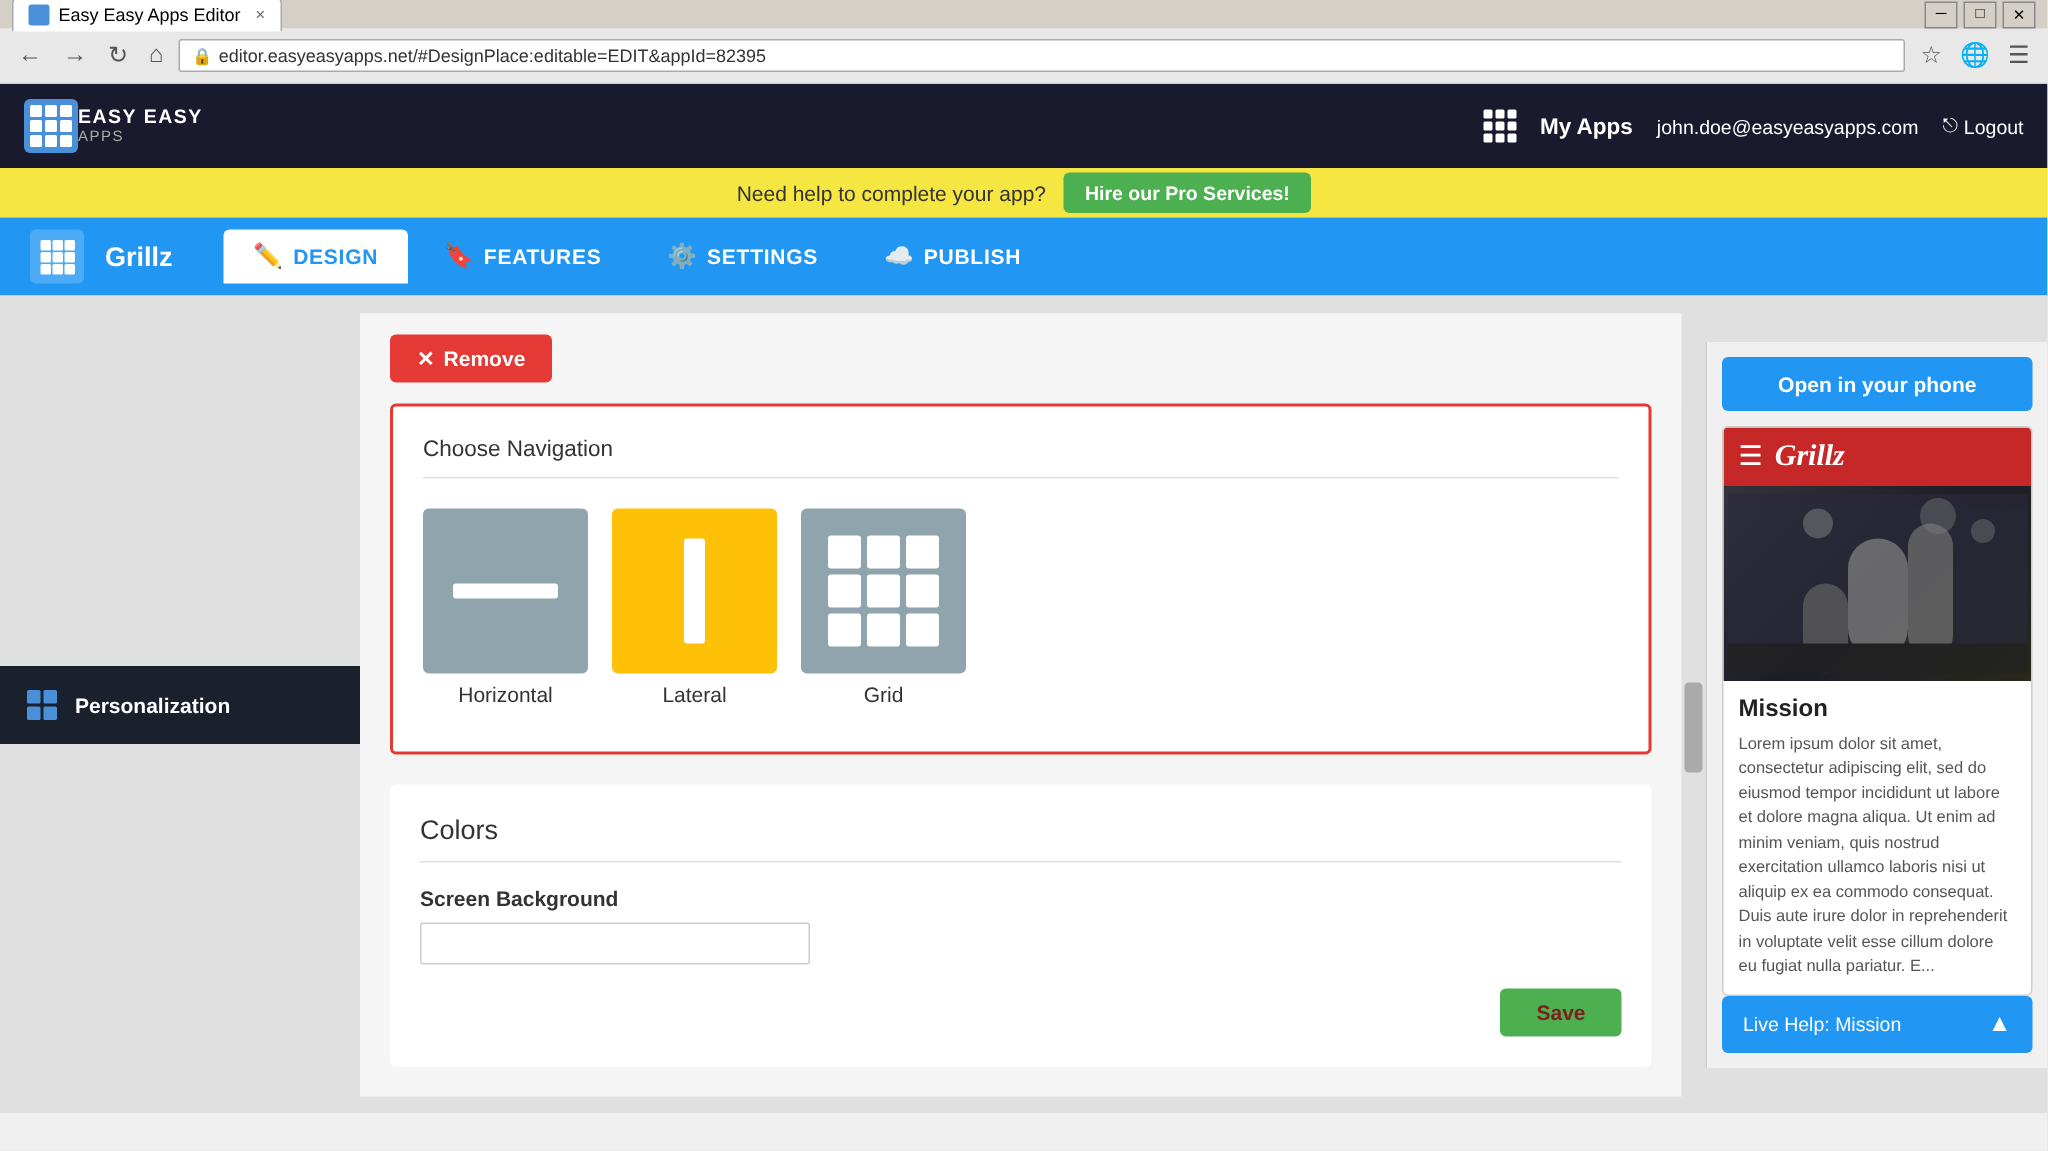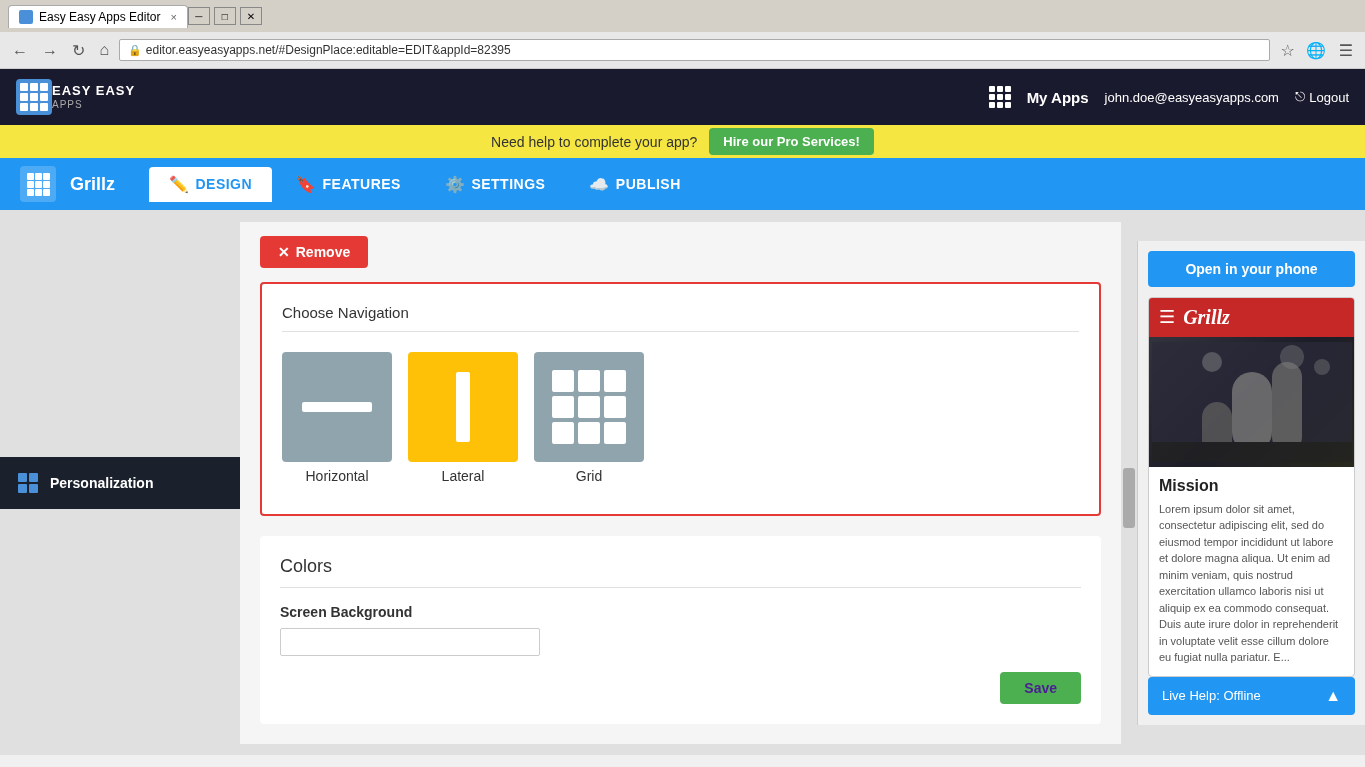--- a/index.html
+++ b/index.html
@@ -7,22 +7,23 @@
 
     
     .browser-chrome {
       background: #e8e8e8;
       border-bottom: 1px solid #ccc;
     }
     .browser-titlebar {
       background: #d4d0c8;
       display: flex;
       align-items: center;
+      justify-content: space-between;
       padding: 4px 8px;
-      height: 32px;
+      height: 19px;
     }
     .browser-tab {
       display: flex;
       align-items: center;
       background: #fff;
       border: 1px solid #aaa;
       border-bottom: none;
       padding: 4px 10px;
       border-radius: 4px 4px 0 0;
       font-size: 12px;
@@ -397,21 +398,21 @@
       font-size: 13px;
       background: white;
     }
     .save-row {
       display: flex;
       justify-content: flex-end;
       margin-top: 16px;
     }
     .save-btn {
       background: #4caf50;
-      color: #4c1d95;
+      color: #7f1d1d;
       border: none;
       border-radius: 4px;
       padding: 8px 24px;
       font-size: 14px;
       cursor: pointer;
       font-weight: bold;
     }
 
     
     .scroll-rail {
@@ -735,17 +736,17 @@
             <circle cx="170" cy="25" r="8" fill="#aaa" opacity="0.4"></circle>
           </svg>
         </div>
       </div>
       <div class="phone-content">
         <div class="phone-mission-title">Mission</div>
         <div class="phone-mission-text">Lorem ipsum dolor sit amet, consectetur adipiscing elit, sed do eiusmod tempor incididunt ut labore et dolore magna aliqua. Ut enim ad minim veniam, quis nostrud exercitation ullamco laboris nisi ut aliquip ex ea commodo consequat. Duis aute irure dolor in reprehenderit in voluptate velit esse cillum dolore eu fugiat nulla pariatur. E...</div>
       </div>
     </div>
     <div class="live-help-bar">
-      <span>Live Help: Offline</span>
+      <span>Live Help: Mission</span>
       <span class="live-help-chevron">▲</span>
     </div>
   </div>
 </div>
 
 </body></html>

